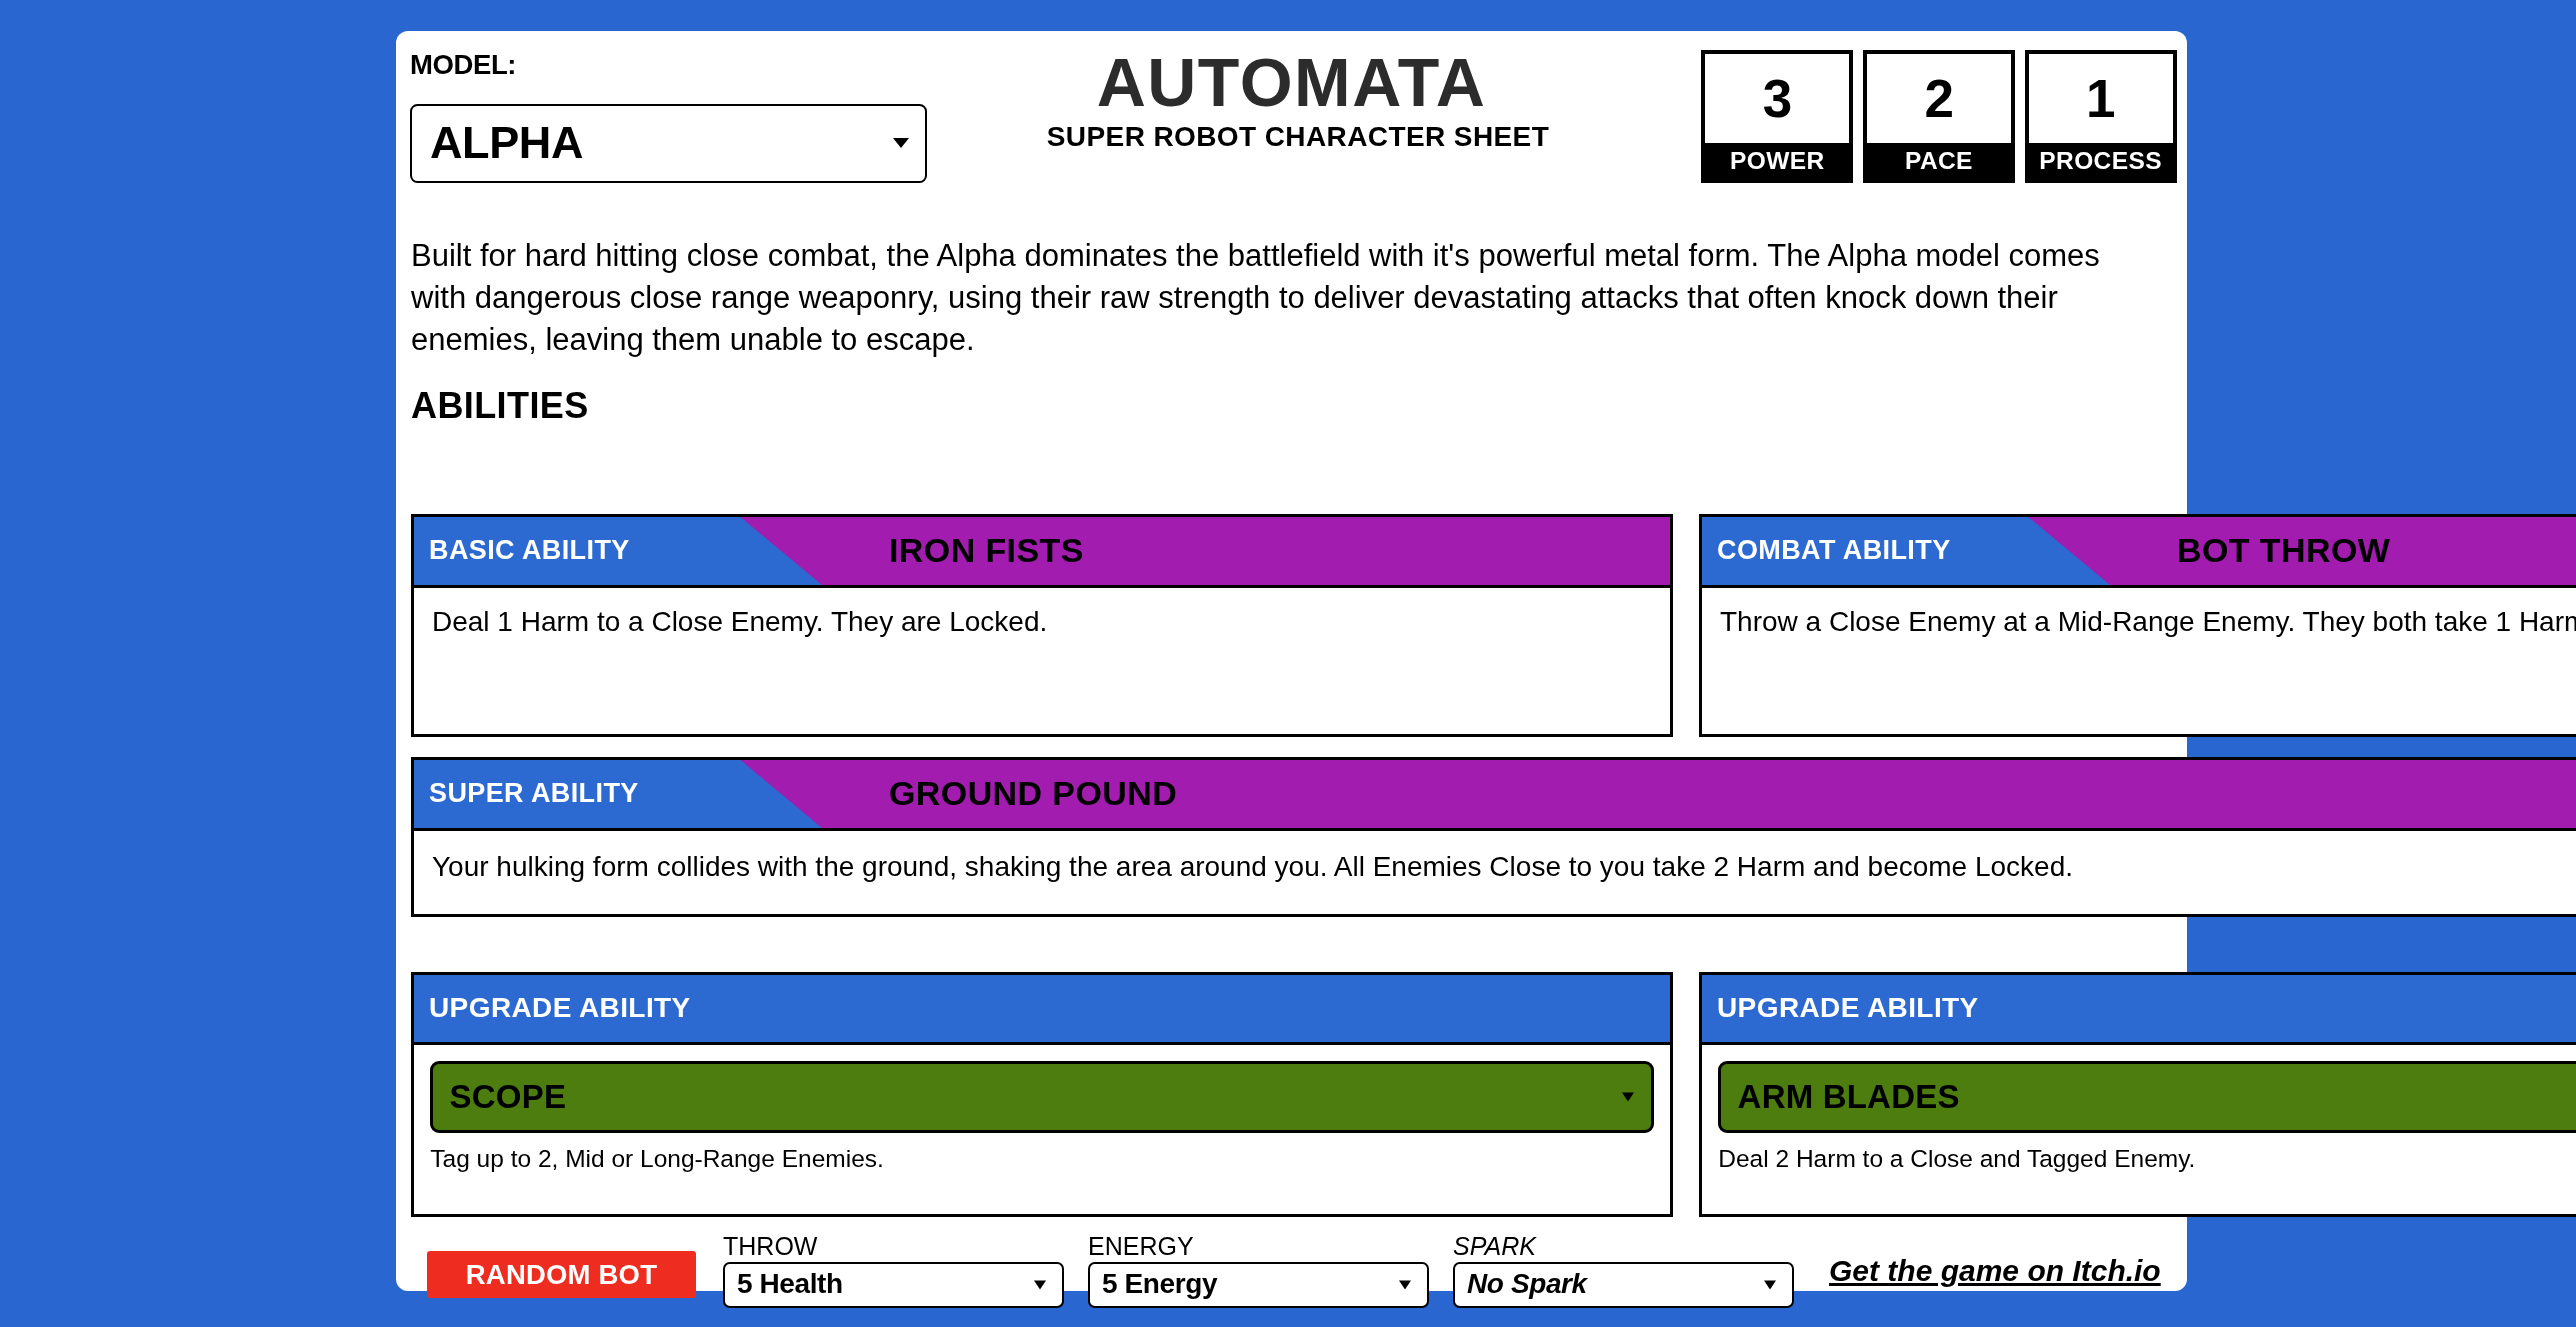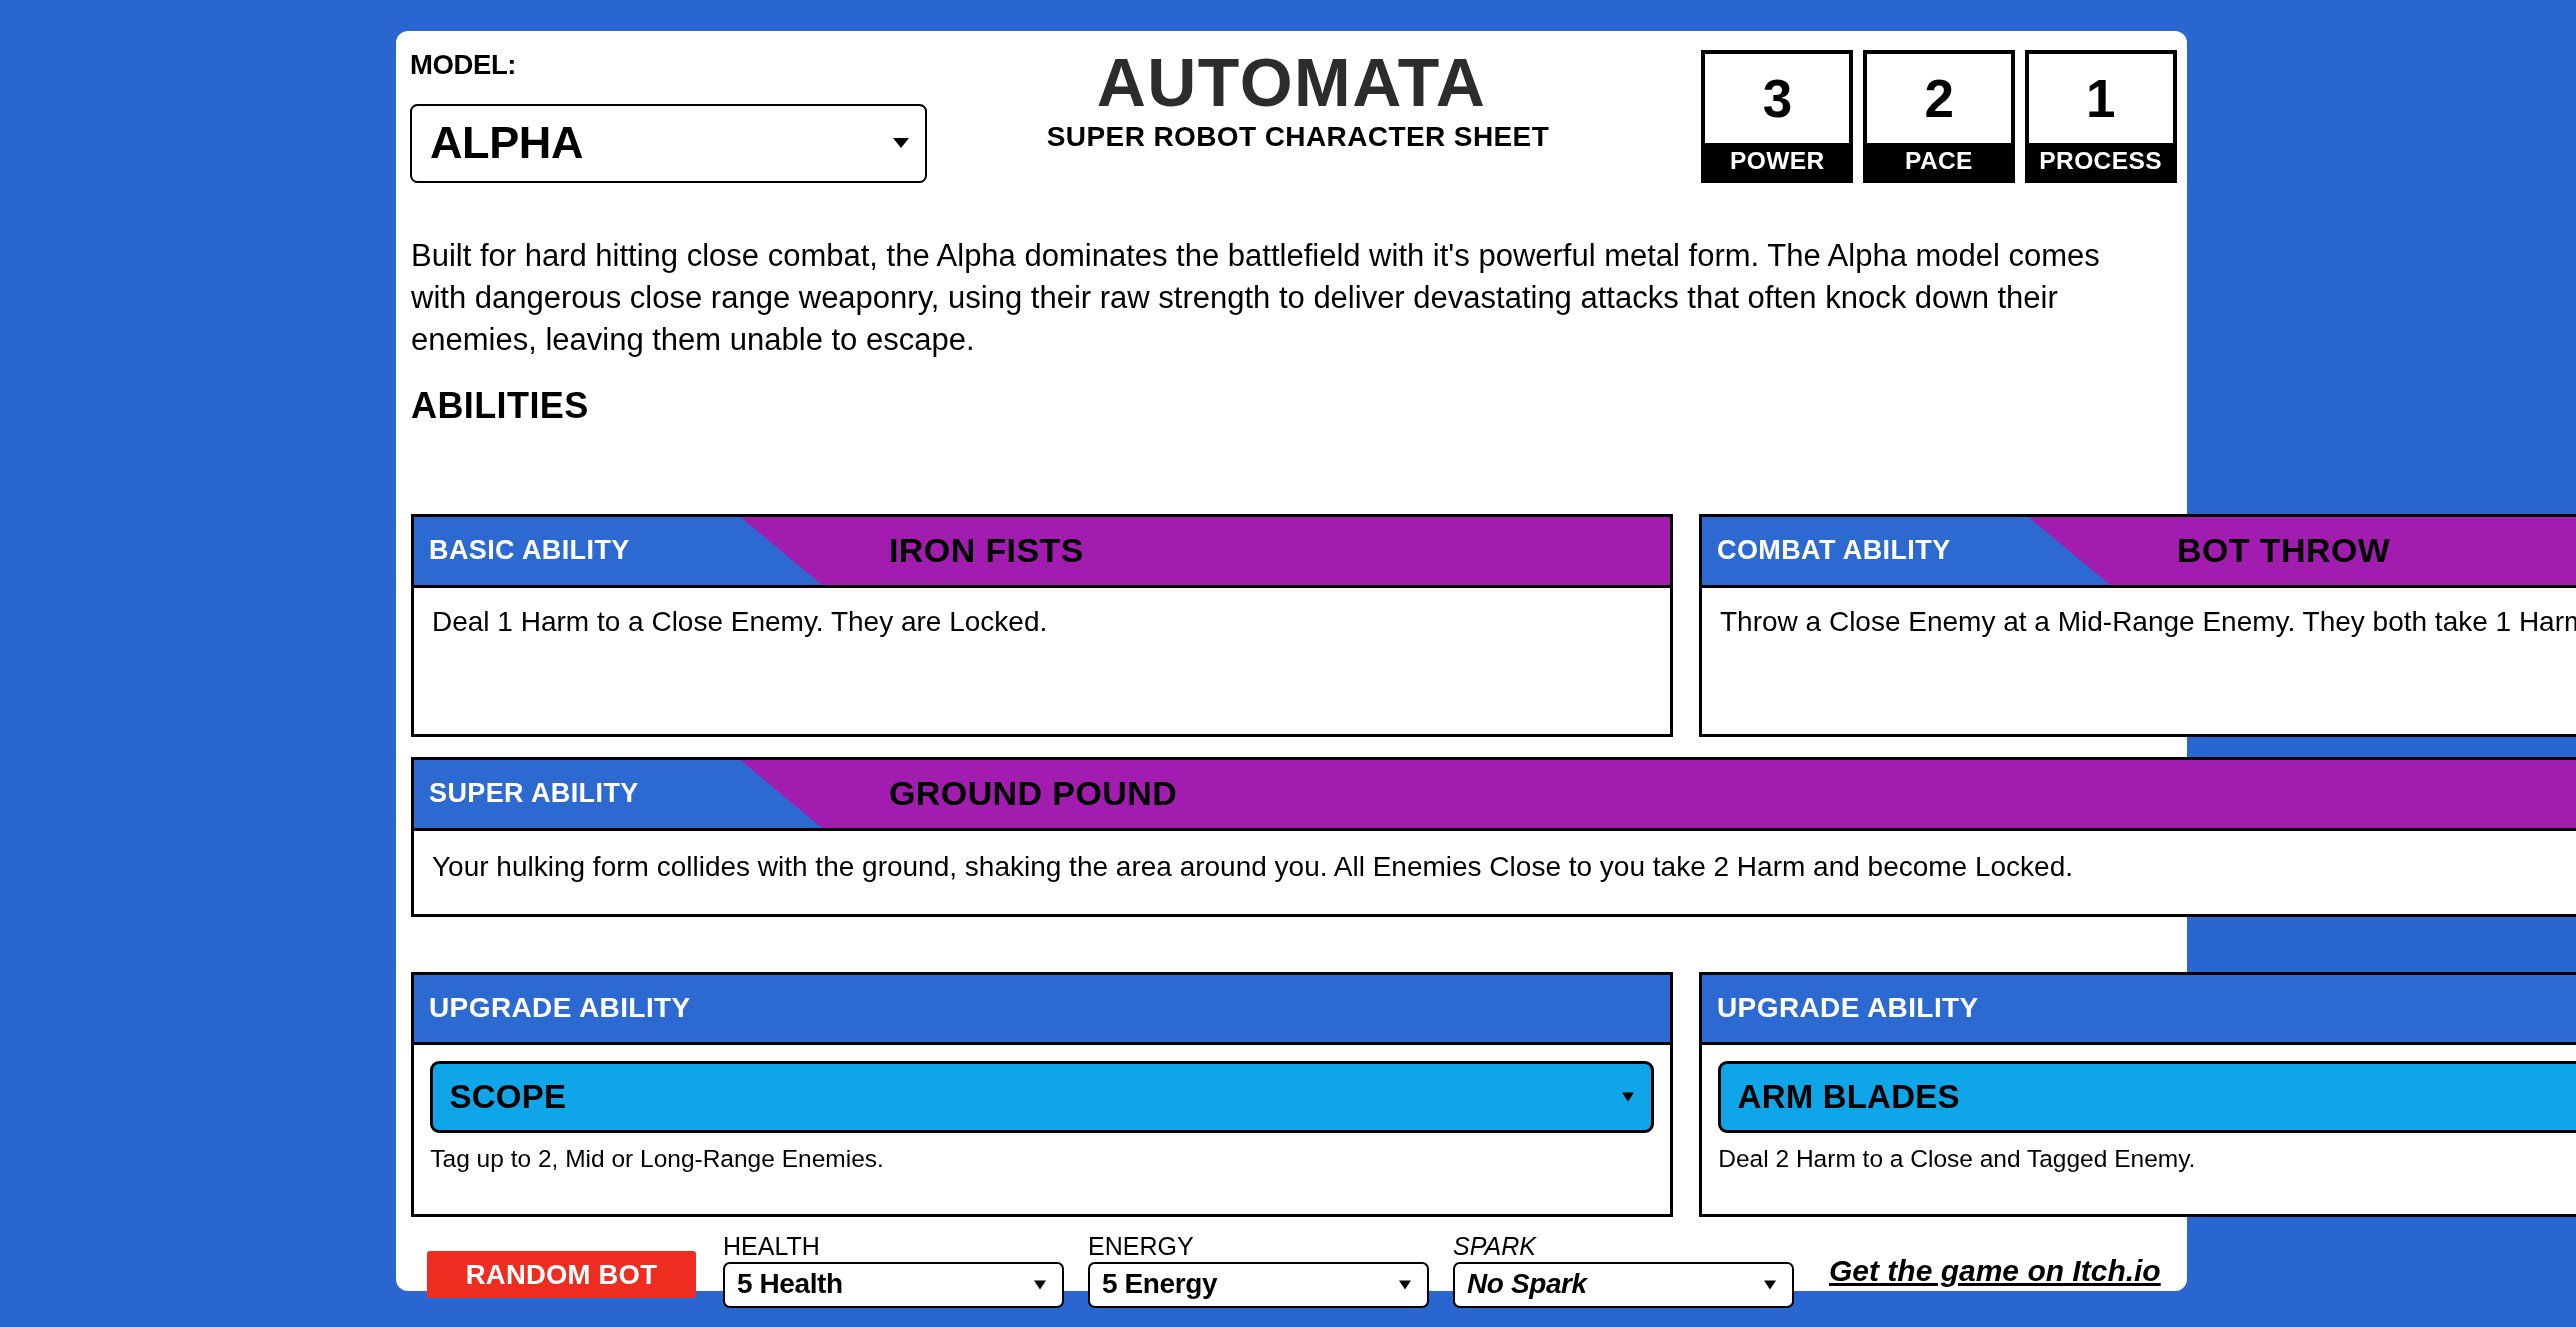--- a/index.html
+++ b/index.html
@@ -267,21 +267,21 @@
     line-height: 28px;
     letter-spacing: 0.4px;
   }
   .up-body { padding: 16.3px 16.3px 0 16.3px; }
   .up-select {
     position: relative;
     width: 100%;
     height: 72px;
     border: 3px solid #000;
     border-radius: 9px;
-    background: #0ea5e9;
+    background: #4d7c0f;
     box-sizing: border-box;
   }
   .up-select .val {
     position: absolute;
     left: 16.3px;
     top: 50%;
     transform: translateY(-53%);
     font-size: 33px;
     line-height: 33px;
     color: #000;
@@ -455,21 +455,21 @@
       </div>
       <div class="up-desc body-txt">Deal 2 Harm to a Close and Tagged Enemy.</div>
     </div>
   </div>
 
   <div class="footer">
 
     <button class="random-btn disp">RANDOM BOT</button>
 
     <div class="field" id="field-health">
-      <div class="flabel body-txt">HEALTH</div>
+      <div class="flabel body-txt">THROW</div>
       <div class="fselect">
         <span class="val disp">5 Health</span>
         <span class="caret small"></span>
       </div>
     </div>
 
     <div class="field" id="field-energy">
       <div class="flabel body-txt">ENERGY</div>
       <div class="fselect">
         <span class="val disp">5 Energy</span>

